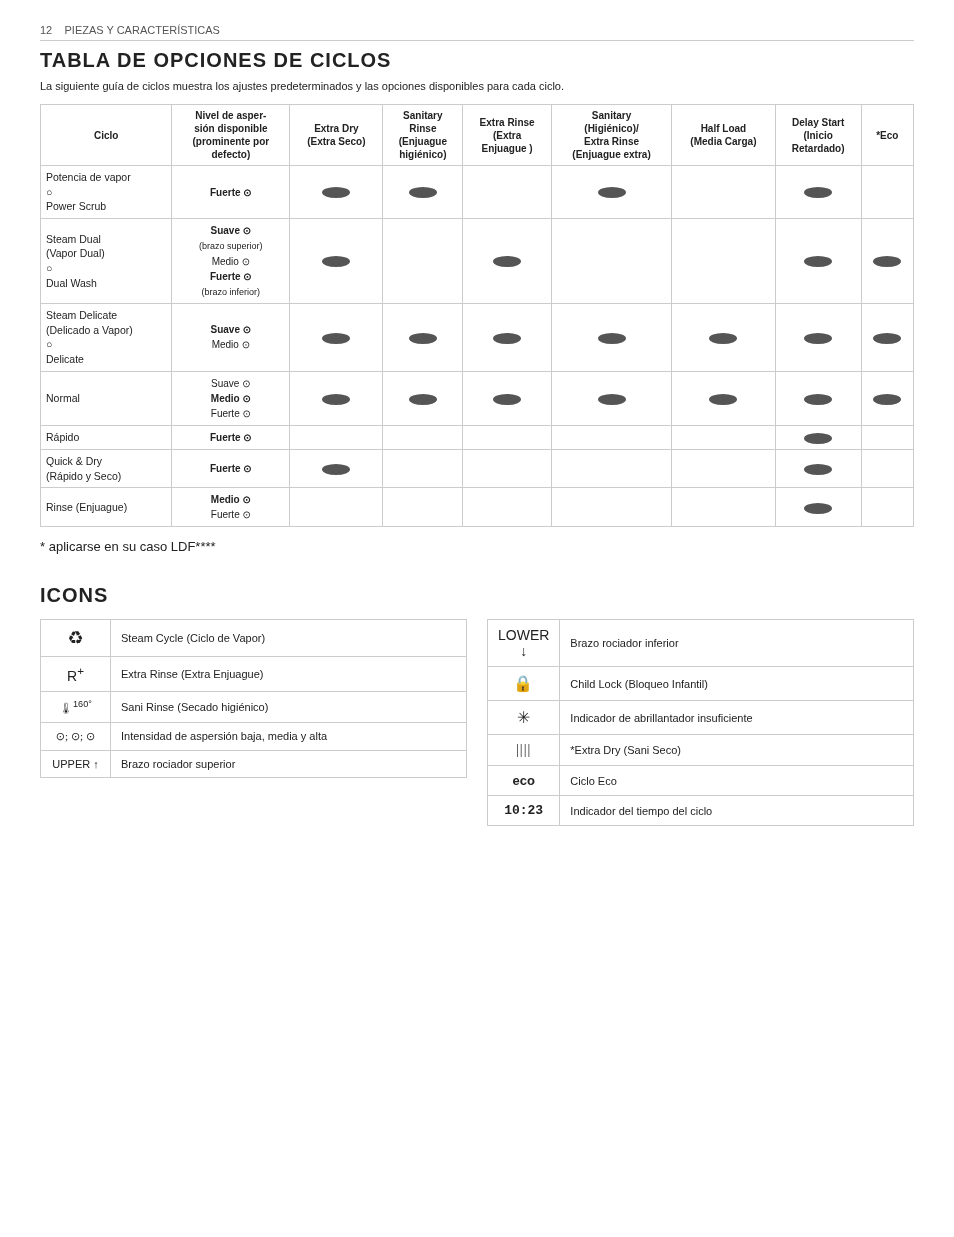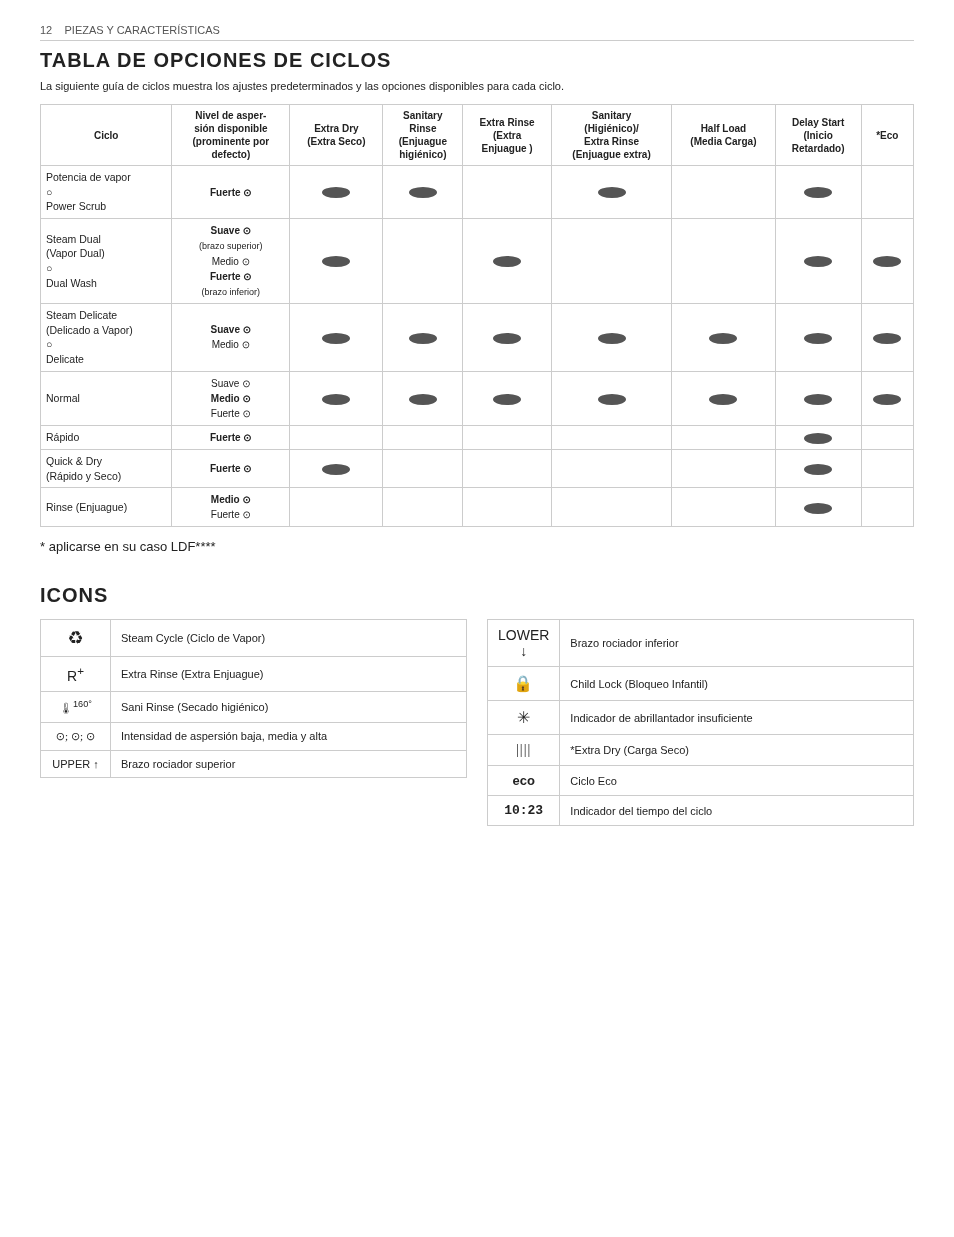--- a/index.html
+++ b/index.html
@@ -288,21 +288,21 @@
           <tr>
             <td class="icon-cell" style="font-size:16px;">🔒</td>
             <td class="desc-cell">Child Lock (Bloqueo Infantil)</td>
           </tr>
           <tr>
             <td class="icon-cell" style="font-size:16px;">✳</td>
             <td class="desc-cell">Indicador de abrillantador insuficiente</td>
           </tr>
           <tr>
             <td class="icon-cell" style="font-size:14px; letter-spacing: 1px;">||||</td>
-            <td class="desc-cell">*Extra Dry (Carga Seco)</td>
+            <td class="desc-cell">*Extra Dry (Sani Seco)</td>
           </tr>
           <tr>
             <td class="icon-cell" style="font-size:13px; font-weight: bold; font-family: Arial;">eco</td>
             <td class="desc-cell">Ciclo Eco</td>
           </tr>
           <tr>
             <td class="icon-cell" style="font-size:13px; font-weight: bold; font-family: 'Courier New', monospace;">10:23</td>
             <td class="desc-cell">Indicador del tiempo del ciclo</td>
           </tr>
         </tbody>

